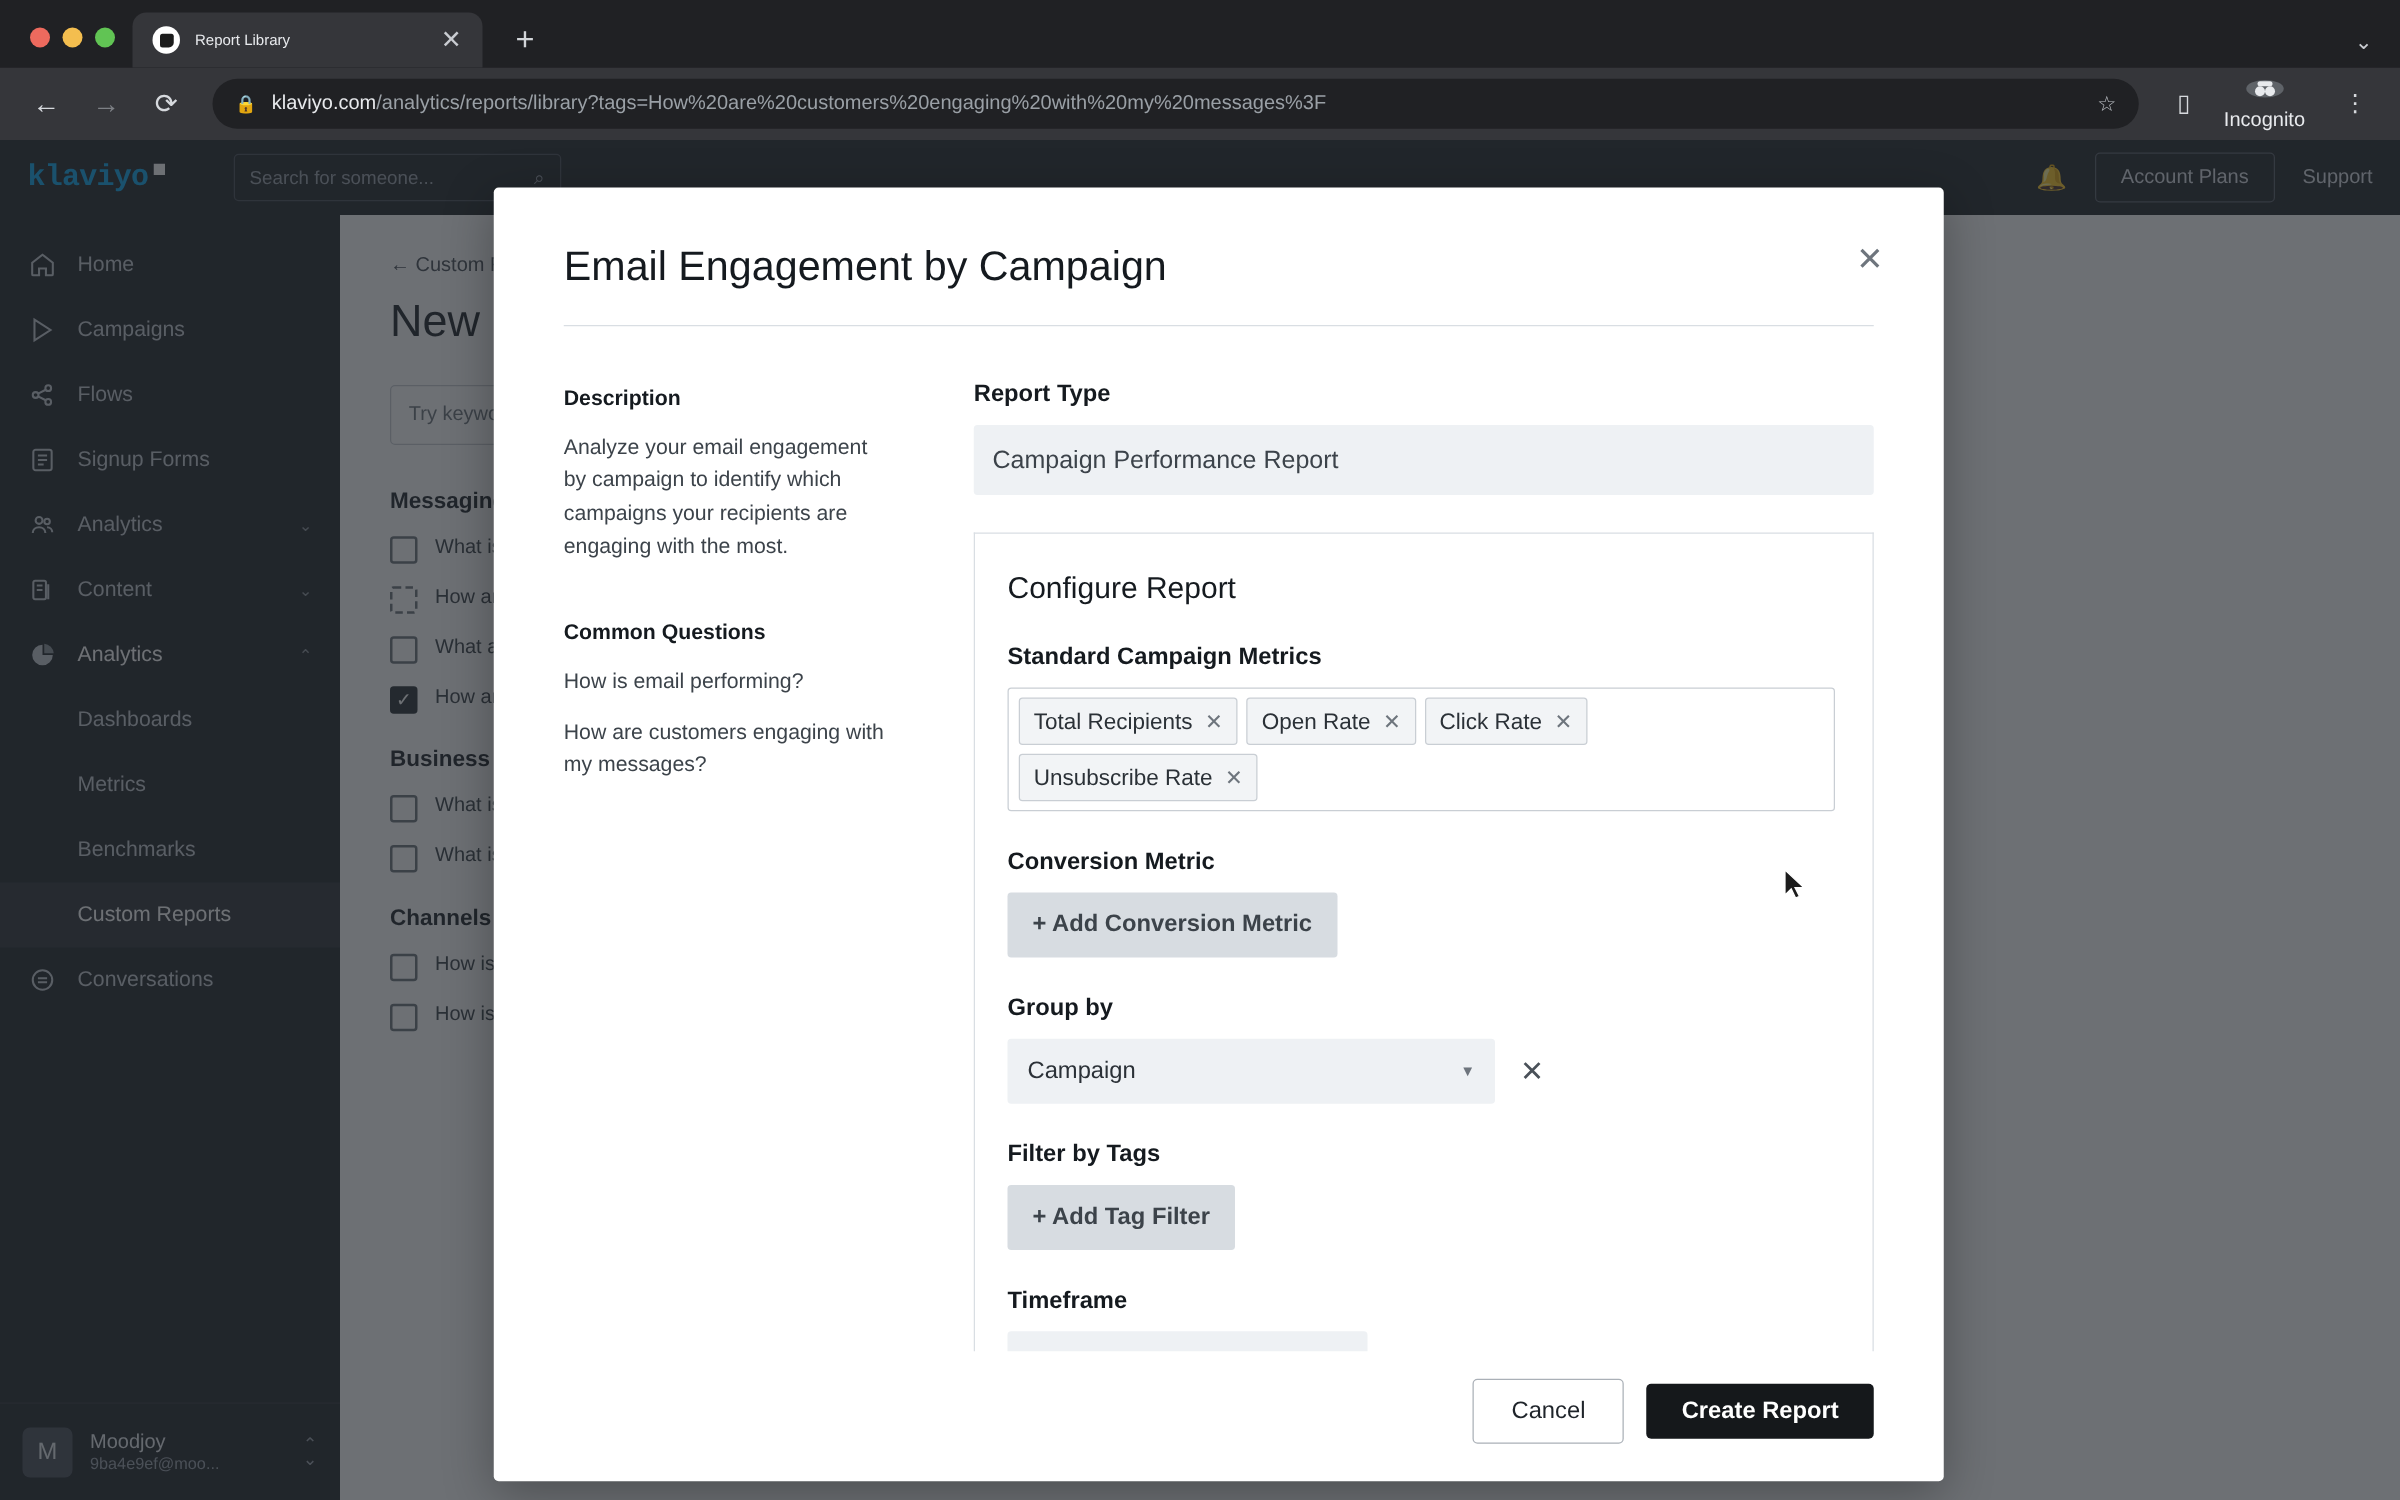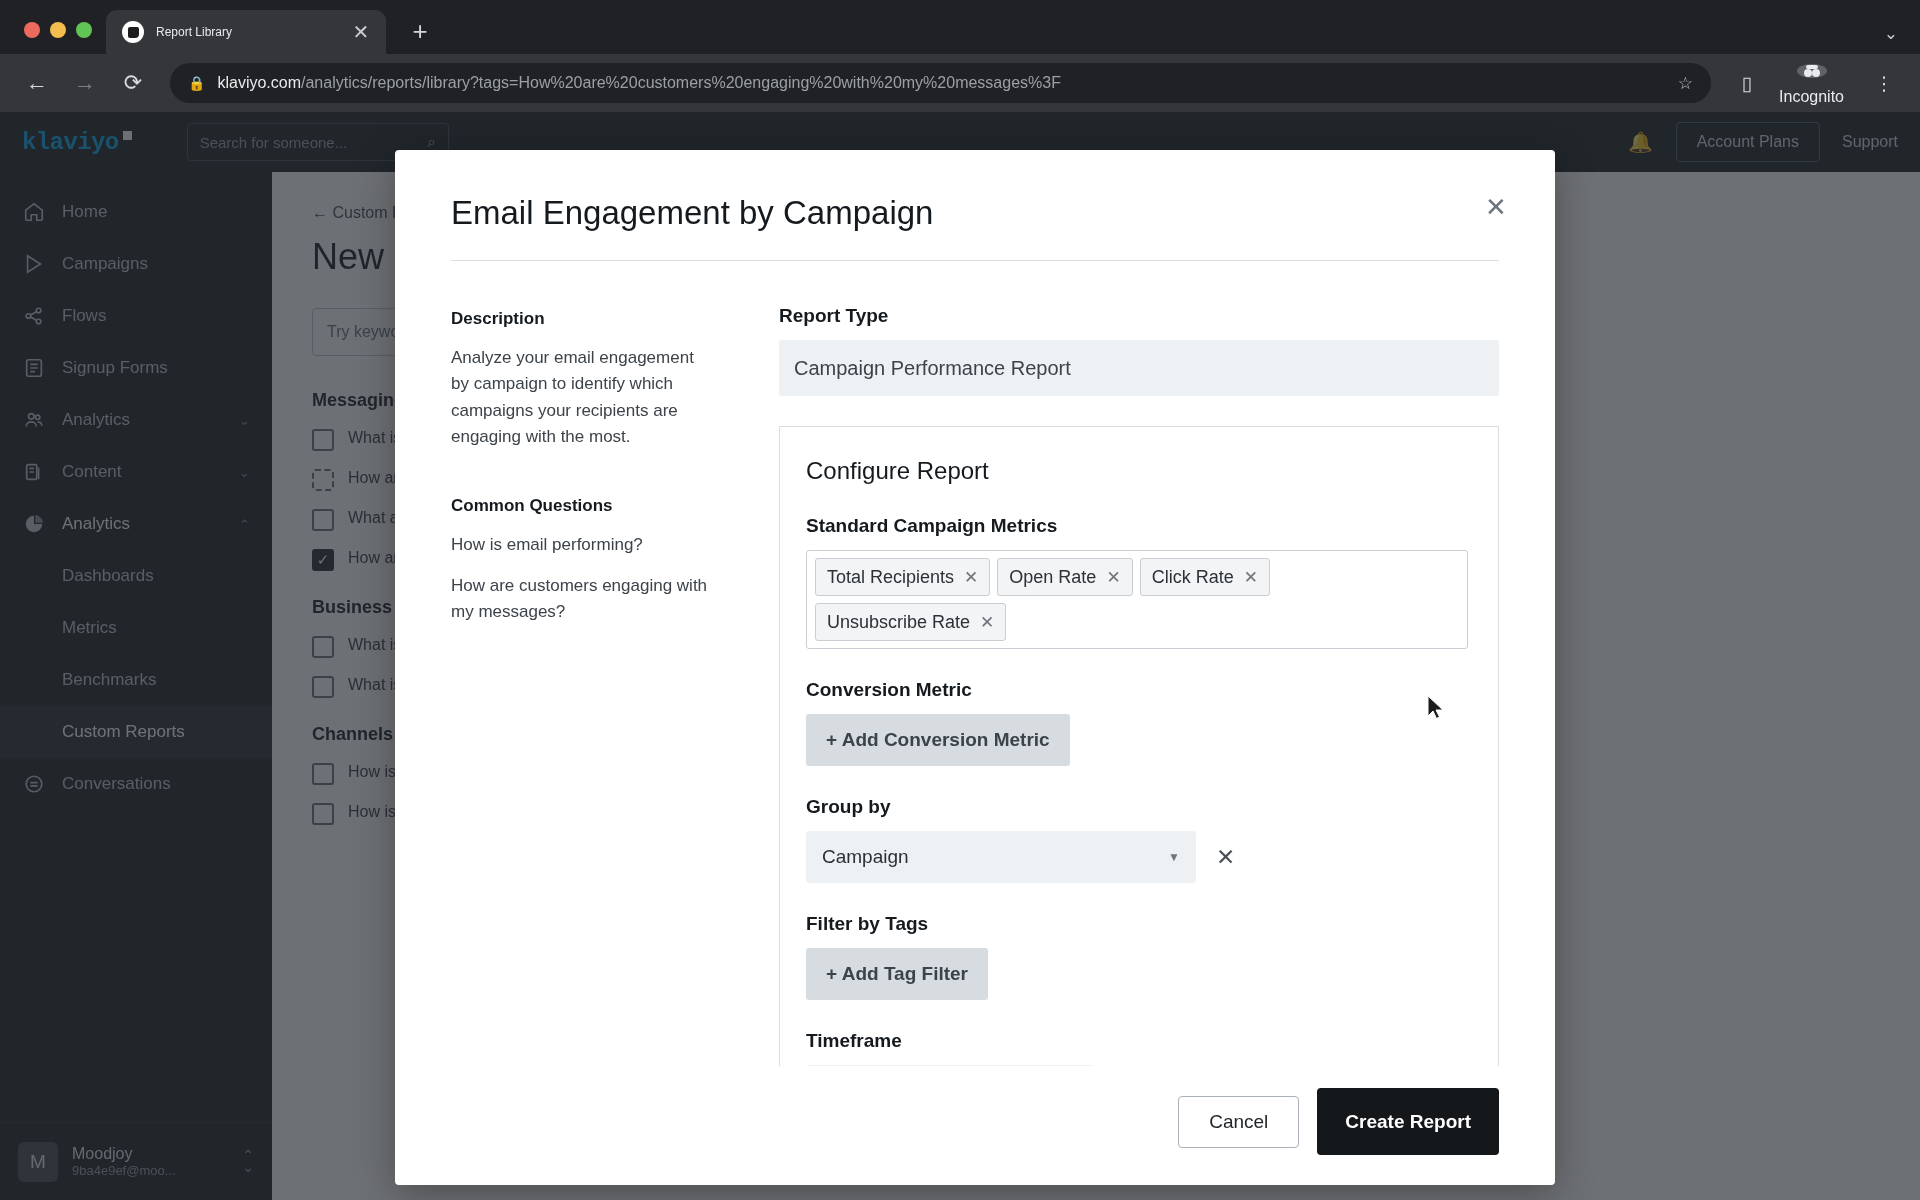--- a/index.html
+++ b/index.html
@@ -232,21 +232,21 @@
   .modal-foot {
     flex-shrink: 0; padding: 22px 56px 30px; display: flex; justify-content: flex-end;
     gap: 18px; align-items: center;
   }
   .btn-cancel {
     border: 1px solid #aab0b7; border-radius: 4px; background: #fff;
     height: 52px; padding: 0 30px; font-size: 19px; color: #1f242a;
     display: flex; align-items: center;
   }
   .btn-primary {
-    background: #15181b; border-radius: 4px; height: 67px; padding: 0 28px;
+    background: #15181b; border-radius: 4px; height: 44px; padding: 0 28px;
     font-size: 19px; color: #fff; font-weight: 700; display: flex; align-items: center;
   }
 
   .cursor { position: absolute; left: 1427px; top: 583px; width: 18px; height: 26px; }
 </style>
 </head>
 <body>
 
 <div class="browser">
 

